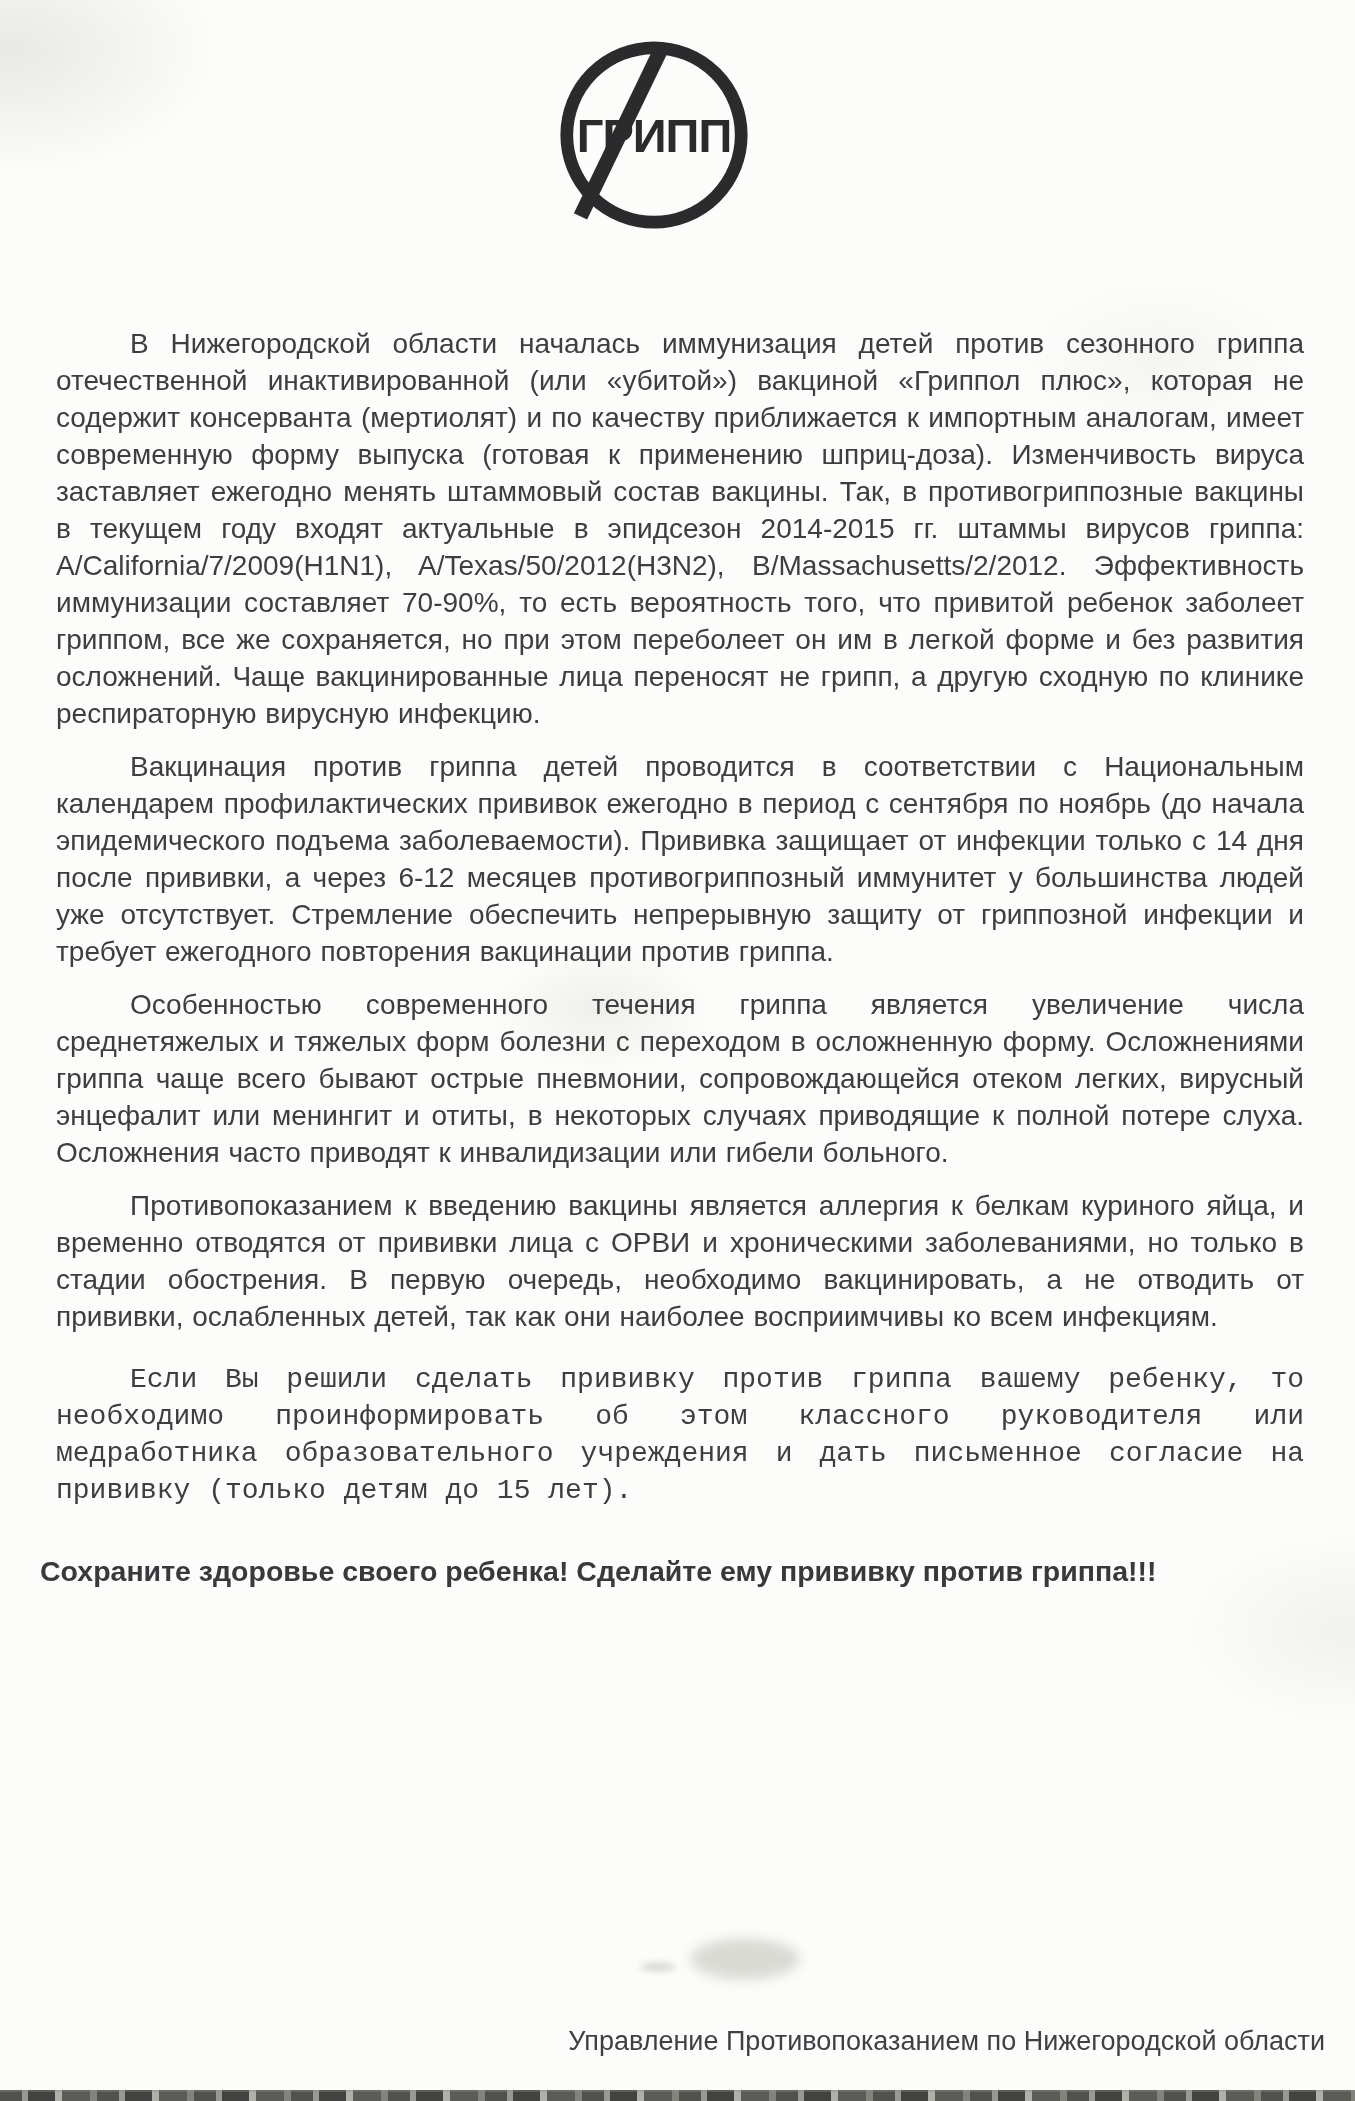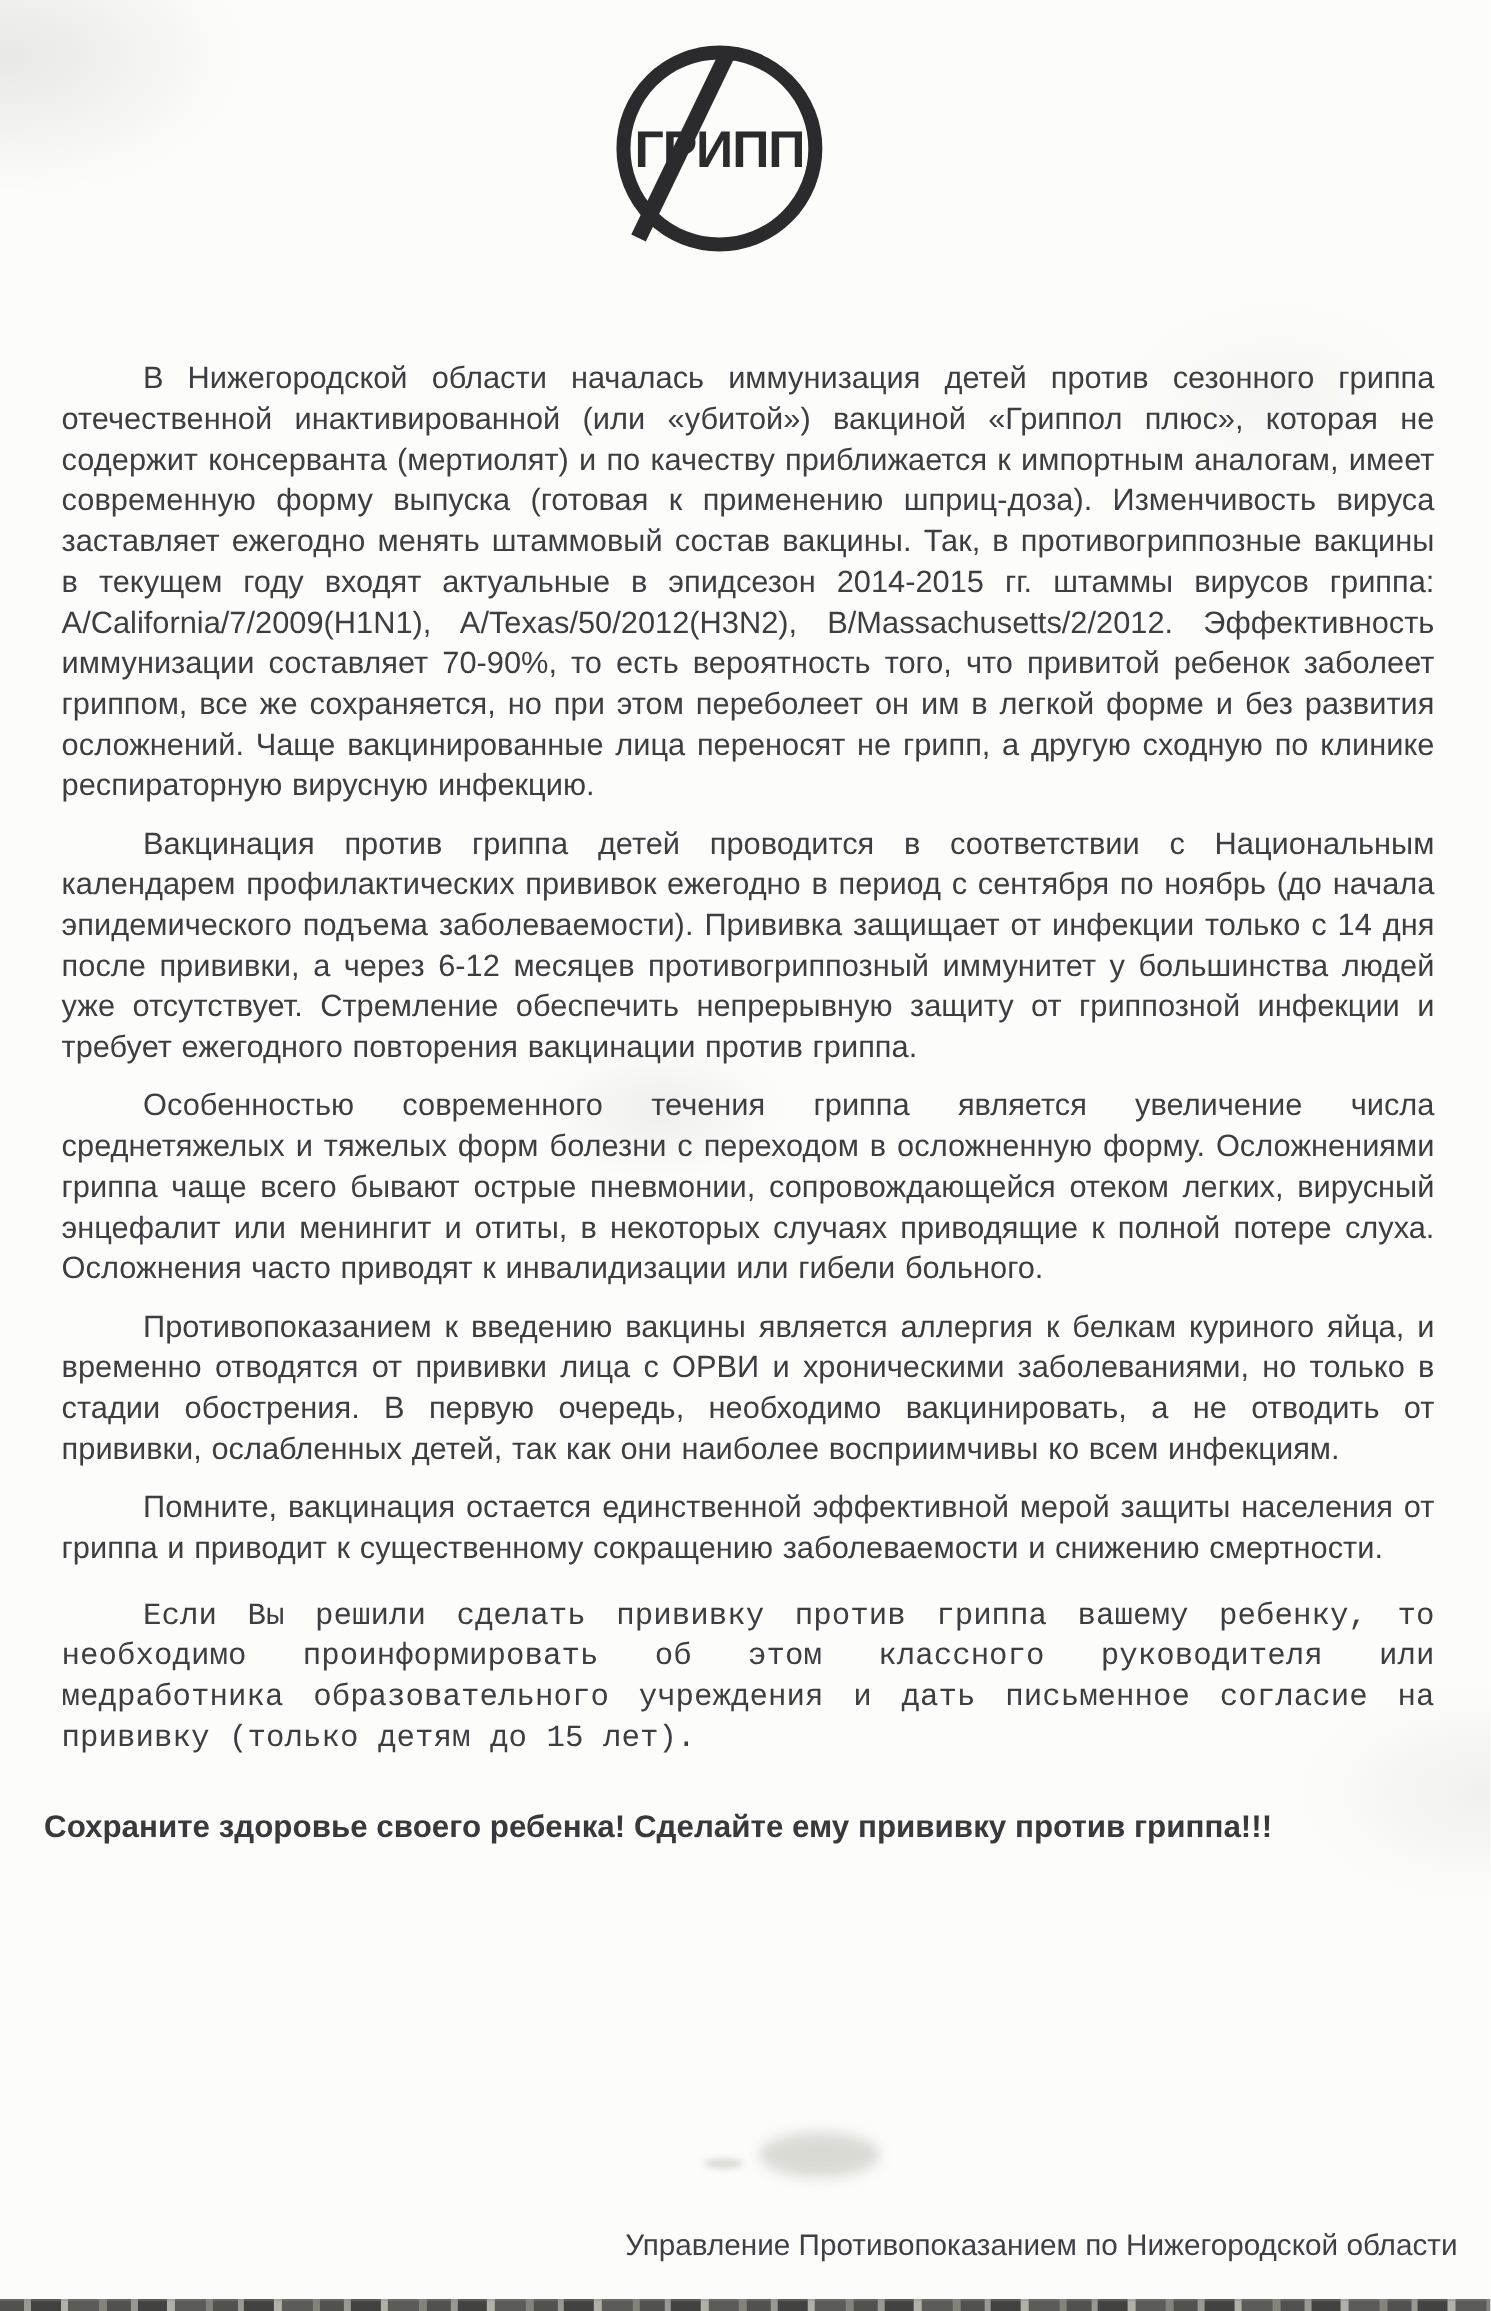--- a/index.html
+++ b/index.html
@@ -111,21 +111,20 @@
       <text x="100" y="117" text-anchor="middle" font-family="Liberation Sans, sans-serif" font-size="48" font-weight="bold" letter-spacing="-1" fill="#2f2f31">ГРИПП</text>
       <line x1="107" y1="13" x2="25" y2="183" stroke="#2f2f31" stroke-width="15"></line>
     </svg>
   </div>
 
   <div class="textblock">
     <p class="para">В Нижегородской области началась иммунизация детей против сезонного гриппа отечественной инактивированной (или «убитой») вакциной «Гриппол плюс», которая не содержит консерванта (мертиолят) и по качеству приближается к импортным аналогам, имеет современную форму выпуска (готовая к применению шприц-доза). Изменчивость вируса заставляет ежегодно менять штаммовый состав вакцины. Так, в противогриппозные вакцины в текущем году входят актуальные в эпидсезон 2014-2015 гг. штаммы вирусов гриппа: A/California/7/2009(H1N1), A/Texas/50/2012(H3N2), B/Massachusetts/2/2012. Эффективность иммунизации составляет 70-90%, то есть вероятность того, что привитой ребенок заболеет гриппом, все же сохраняется, но при этом переболеет он им в легкой форме и без развития осложнений. Чаще вакцинированные лица переносят не грипп, а другую сходную по клинике респираторную вирусную инфекцию.</p>
     <p class="para">Вакцинация против гриппа детей проводится в соответствии с Национальным календарем профилактических прививок ежегодно в период с сентября по ноябрь (до начала эпидемического подъема заболеваемости). Прививка защищает от инфекции только с 14 дня после прививки, а через 6-12 месяцев противогриппозный иммунитет у большинства людей уже отсутствует. Стремление обеспечить непрерывную защиту от гриппозной инфекции и требует ежегодного повторения вакцинации против гриппа.</p>
     <p class="para">Особенностью современного течения гриппа является увеличение числа среднетяжелых и тяжелых форм болезни с переходом в осложненную форму. Осложнениями гриппа чаще всего бывают острые пневмонии, сопровождающейся отеком легких, вирусный энцефалит или менингит и отиты, в некоторых случаях приводящие к полной потере слуха. Осложнения часто приводят к инвалидизации или гибели больного.</p>
     <p class="para">Противопоказанием к введению вакцины является аллергия к белкам куриного яйца, и временно отводятся от прививки лица с ОРВИ и хроническими заболеваниями, но только в стадии обострения. В первую очередь, необходимо вакцинировать, а не отводить от прививки, ослабленных детей, так как они наиболее восприимчивы ко всем инфекциям.</p>
-    <p class="para">Помните, вакцинация остается единственной эффективной мерой защиты населения от гриппа и приводит к существенному сокращению заболеваемости и снижению смертности.</p>
     <p class="para gap-before">Если Вы решили сделать прививку против гриппа вашему ребенку, то необходимо проинформировать об этом классного руководителя или медработника образовательного учреждения и дать письменное согласие на прививку (только детям до 15 лет).</p>
     <p class="closing">Сохраните здоровье своего ребенка! Сделайте ему прививку против гриппа!!!</p>
   </div>
 
   <div class="smudge"></div>
   <div class="smudge-small"></div>
 
   <div class="footer">Управление Противопоказанием по Нижегородской области</div>
 
   <div class="edge-strip"></div>

